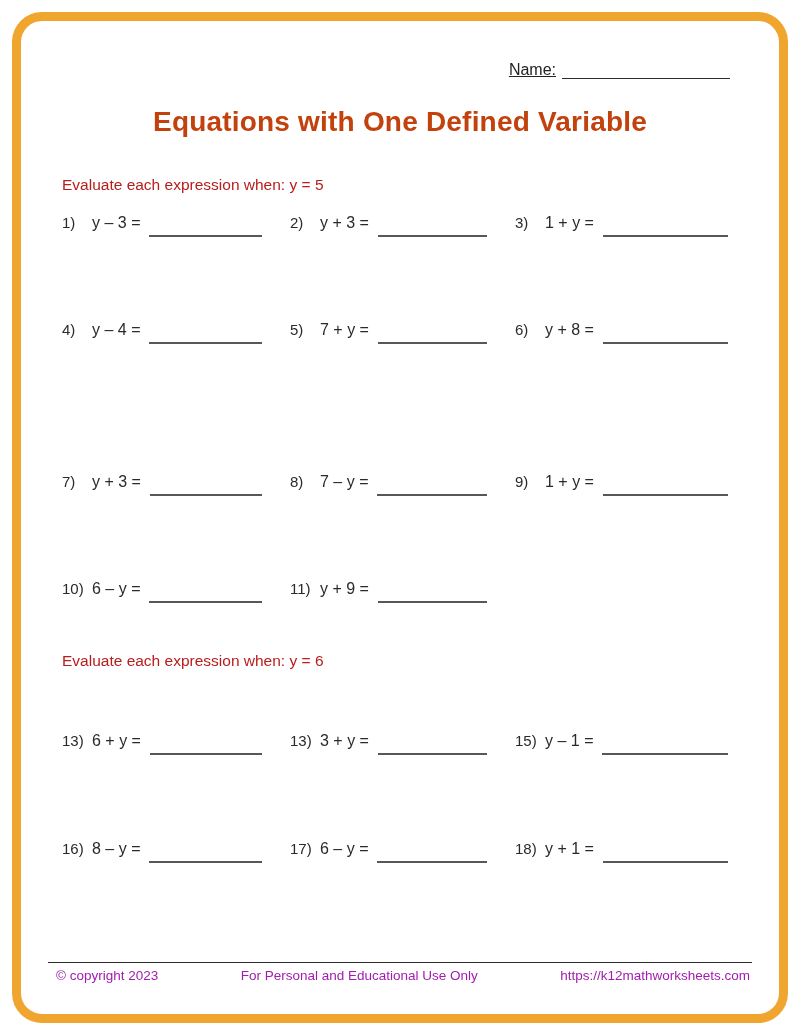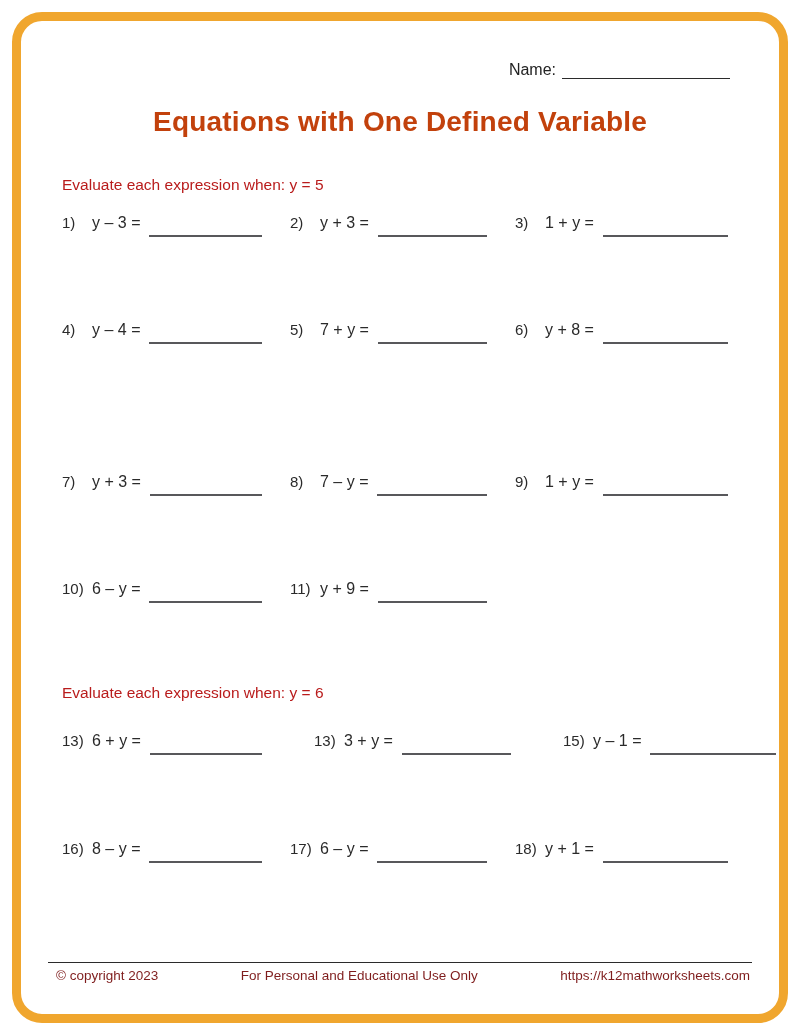--- a/index.html
+++ b/index.html
@@ -16,20 +16,21 @@
     left:12px;top:12px;right:12px;bottom:12px;
     border:9px solid #F0A62E;
     border-radius:30px;
     pointer-events:none;
   }
   .name-row{
     position:absolute;
     top:60px;right:70px;
     display:flex;align-items:flex-end;
     font-size:16px;
+    text-decoration:underline;
   }
   .name-row .label{margin-right:6px;line-height:19px;}
   .name-line{
     width:168px;
     border-bottom:1.6px solid #2b2b2b;
     margin-bottom:0px;
     height:16px;
   }
   h1.title{
     position:absolute;
@@ -42,32 +43,32 @@
     color:#c2410c;
   }
   .instruction{
     position:absolute;
     left:62px;
     font-size:15.5px;
     color:#b91c1c;
   }
   .inst-1{top:176px;}
   .inst-2{top:432px;}
-  .inst-3{top:684px;}
+  .inst-3{top:652px;}
   .prob-row{
     position:absolute;
     left:62px;width:668px;
     display:grid;
     grid-template-columns:228px 225px 215px;
   }
   .row-1{top:211px;}
   .row-2{top:318px;}
   .row-3{top:470px;}
   .row-4{top:577px;}
-  .row-5{top:729px;gap:24px;}
+  .row-5{top:729px;}
   .row-6{top:837px;}
   .problem{
     display:flex;
     align-items:flex-end;
     font-size:16px;
     color:#2a2a2a;
     height:22px;
   }
   .pnum{
     min-width:30px;
@@ -92,21 +93,21 @@
     left:48px;right:48px;top:962px;
     border-top:1.5px solid #2b2b2b;
   }
   .footer{
     position:absolute;
     left:48px;right:48px;top:968px;
     display:flex;
     justify-content:space-between;
     align-items:baseline;
     font-size:13.5px;
-    color:#7f1d1d;
+    color:#a21caf;
   }
   .footer .f-left{padding-left:8px;}
   .footer .f-right{padding-right:2px;}
 </style>
 </head>
 <body>
 
 <div class="page">
   <div class="frame"></div>
 

